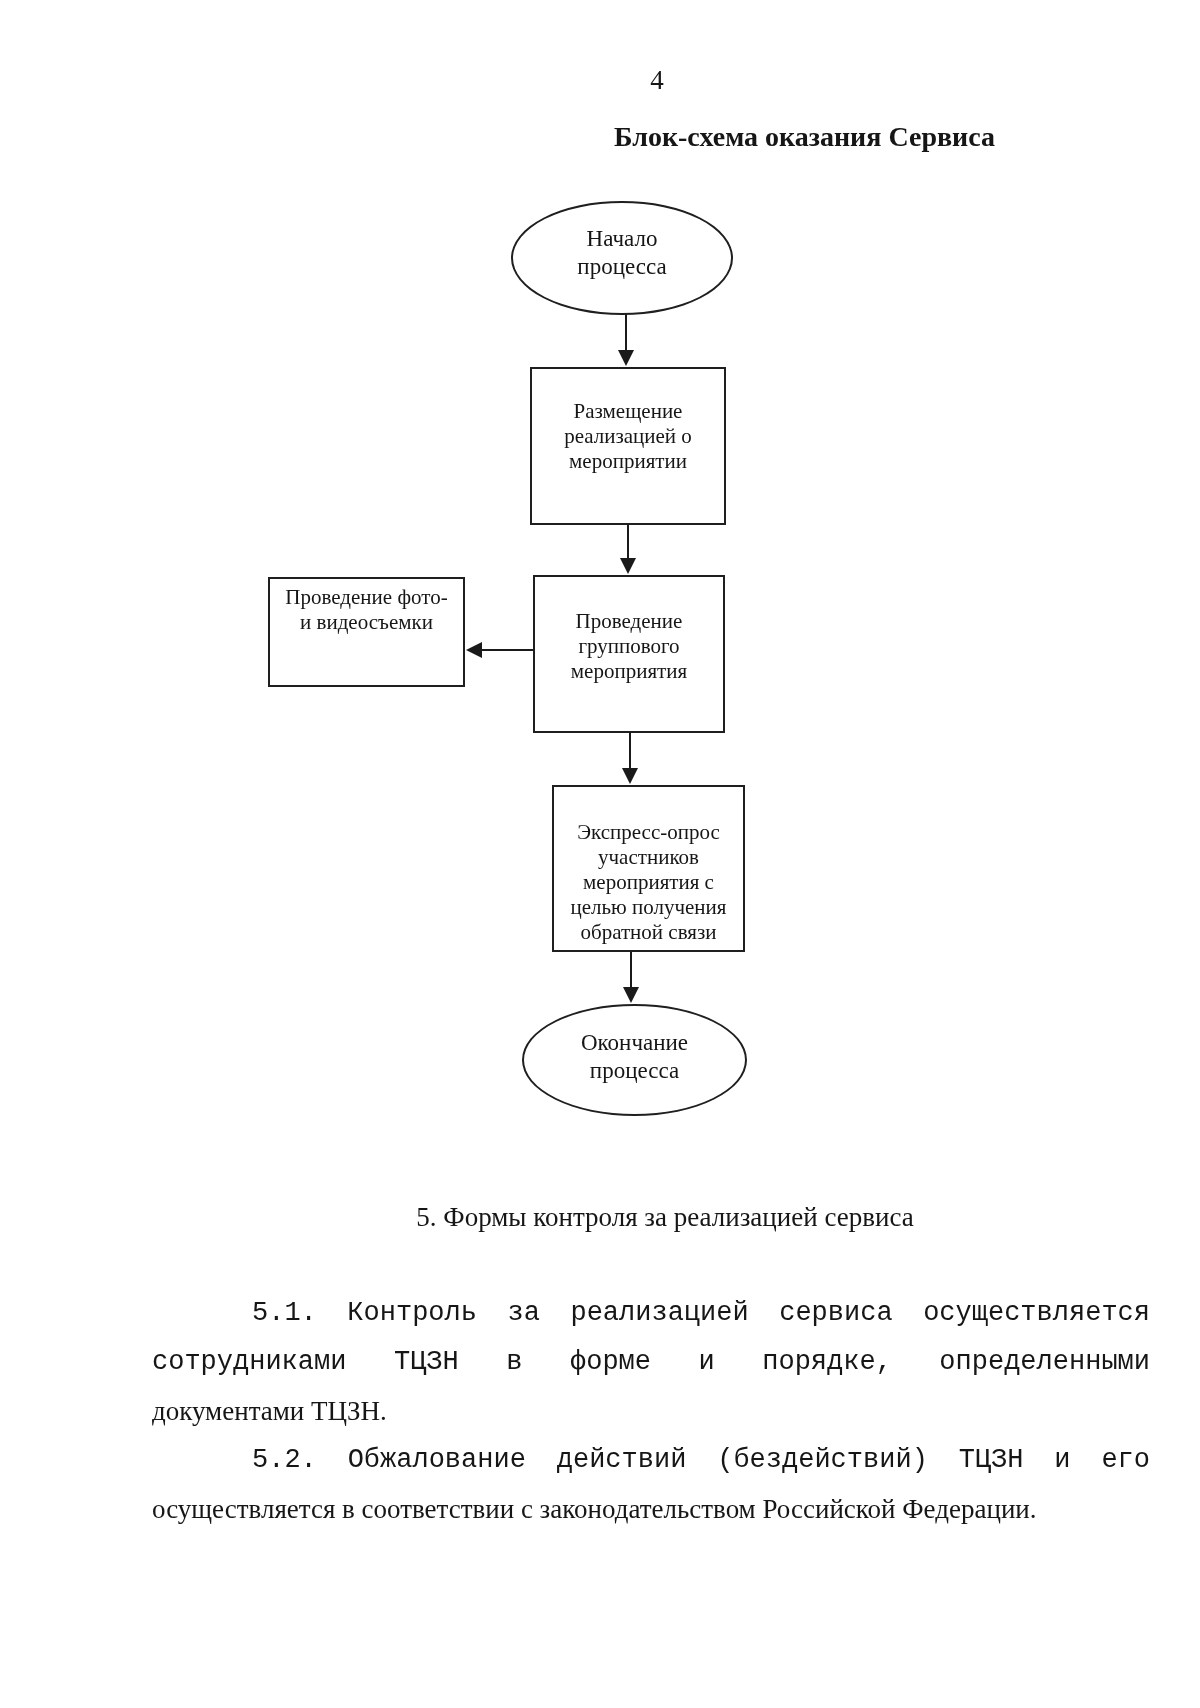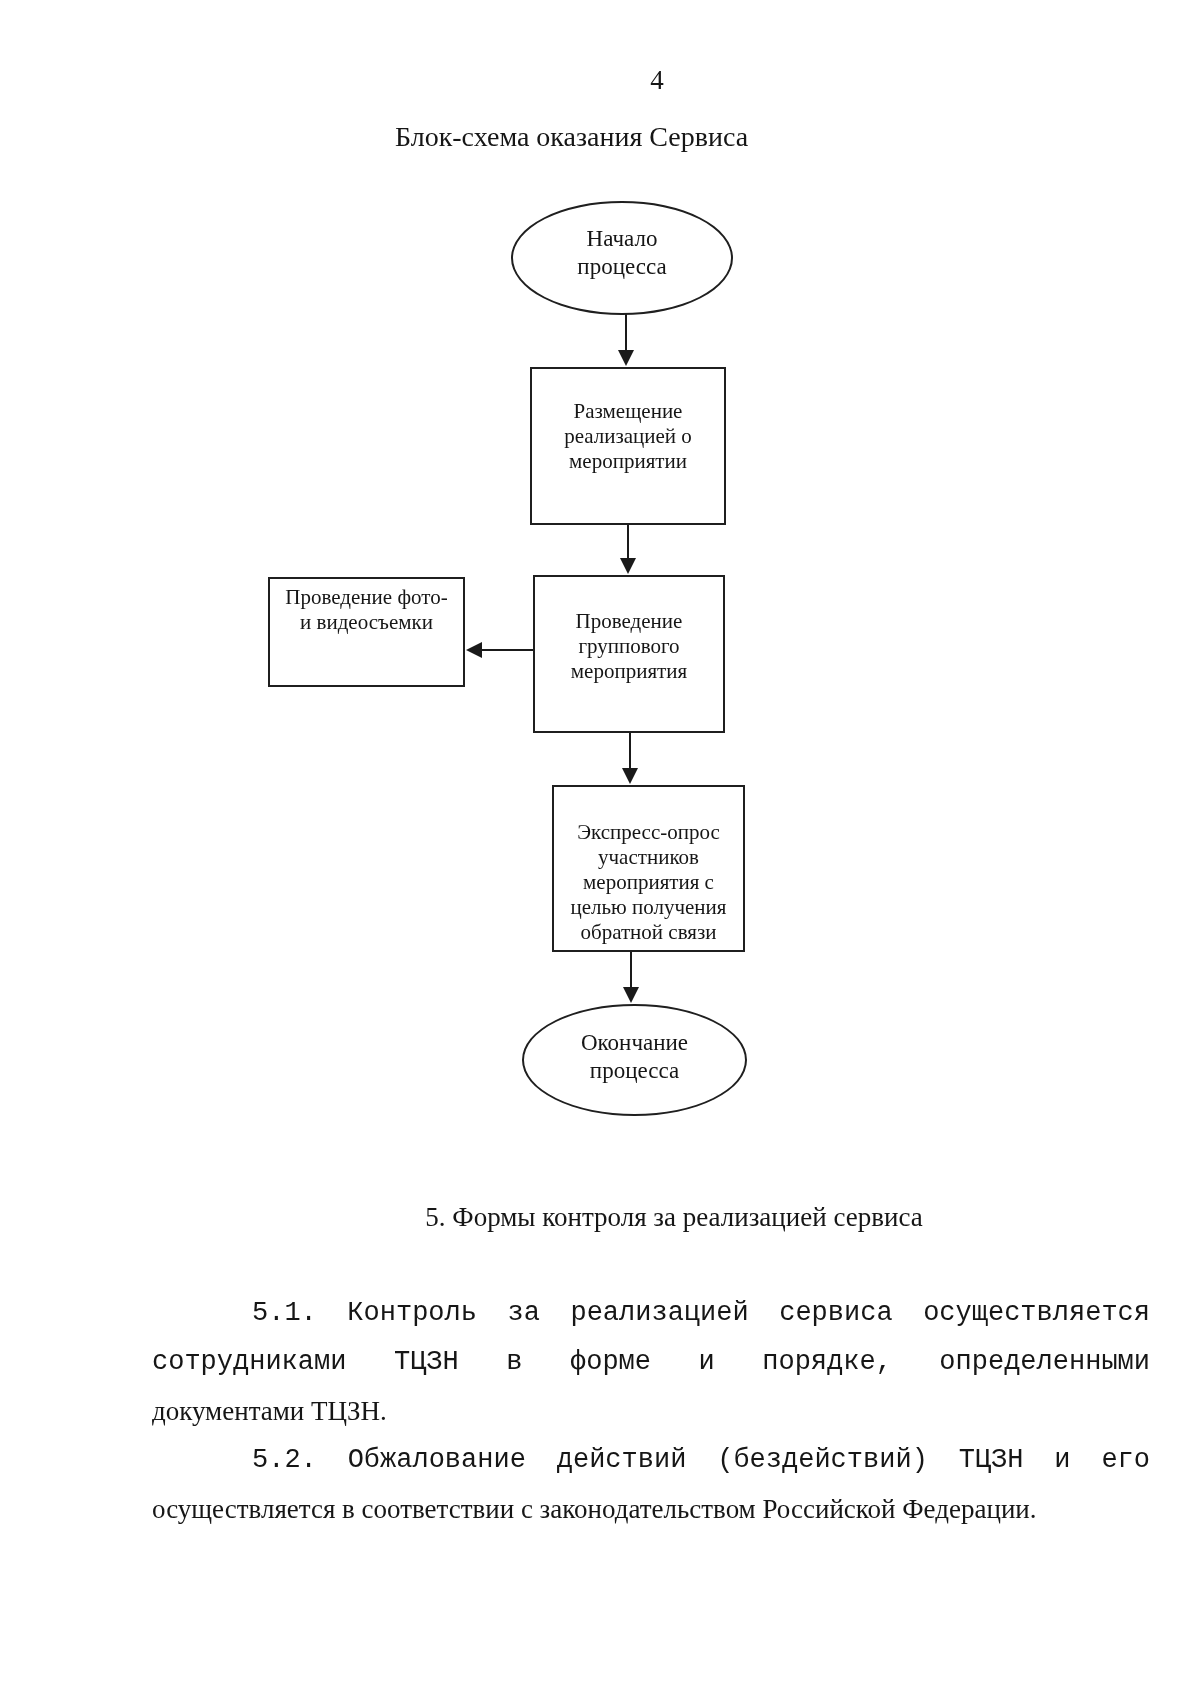--- a/index.html
+++ b/index.html
@@ -9,21 +9,21 @@
     background:#ffffff;
     font-family:"Liberation Serif","DejaVu Serif",serif;
     color:#161616;
     overflow:hidden;
     margin:0 auto;
   }
   .abs{position:absolute;}
 
   
   .pagenum{left:557px;top:62px;width:200px;text-align:center;font-size:27px;line-height:36px;}
-  .doc-title{left:395px;top:117px;width:600px;text-align:left;font-size:28px;line-height:40px;}
+  .doc-title{left:395px;top:117px;width:600px;text-align:right;font-size:28px;line-height:40px;font-weight:bold;}
 
   
   .node{
     box-sizing:border-box;
     background:#ffffff;
     display:flex;align-items:center;justify-content:center;
     text-align:center;
     white-space:pre-line;
     z-index:2;
   }
@@ -36,21 +36,21 @@
   #n-photo {left:268px;top:577px;width:197px;height:110px;padding-bottom:44px;}
   #n-event {left:533px;top:575px;width:192px;height:158px;padding-bottom:16px;}
   #n-survey{left:552px;top:785px;width:193px;height:167px;padding-top:28px;}
   #n-end   {left:522px;top:1004px;width:225px;height:112px;padding-bottom:6px;}
 
   .connectors{left:0;top:0;z-index:1;pointer-events:none;}
   .connectors line{stroke:#1a1a1a;stroke-width:2;}
   .connectors polygon{fill:#1a1a1a;stroke:none;}
 
   
-  .sec-heading{left:374px;top:1199px;width:600px;text-align:center;font-size:27px;line-height:36px;}
+  .sec-heading{left:365px;top:1199px;width:600px;text-align:center;font-size:27px;line-height:36px;}
   .bodytext{left:152px;top:1289px;width:998px;font-size:27px;line-height:49px;}
   .tline{height:49px;overflow:hidden;text-align:justify;}
   .tline.j{text-align-last:justify;font-family:Liberation Mono, monospace;}
   .tline.ind{text-indent:100px;}
 </style>
 </head>
 <body>
 
 <div class="page">
 

